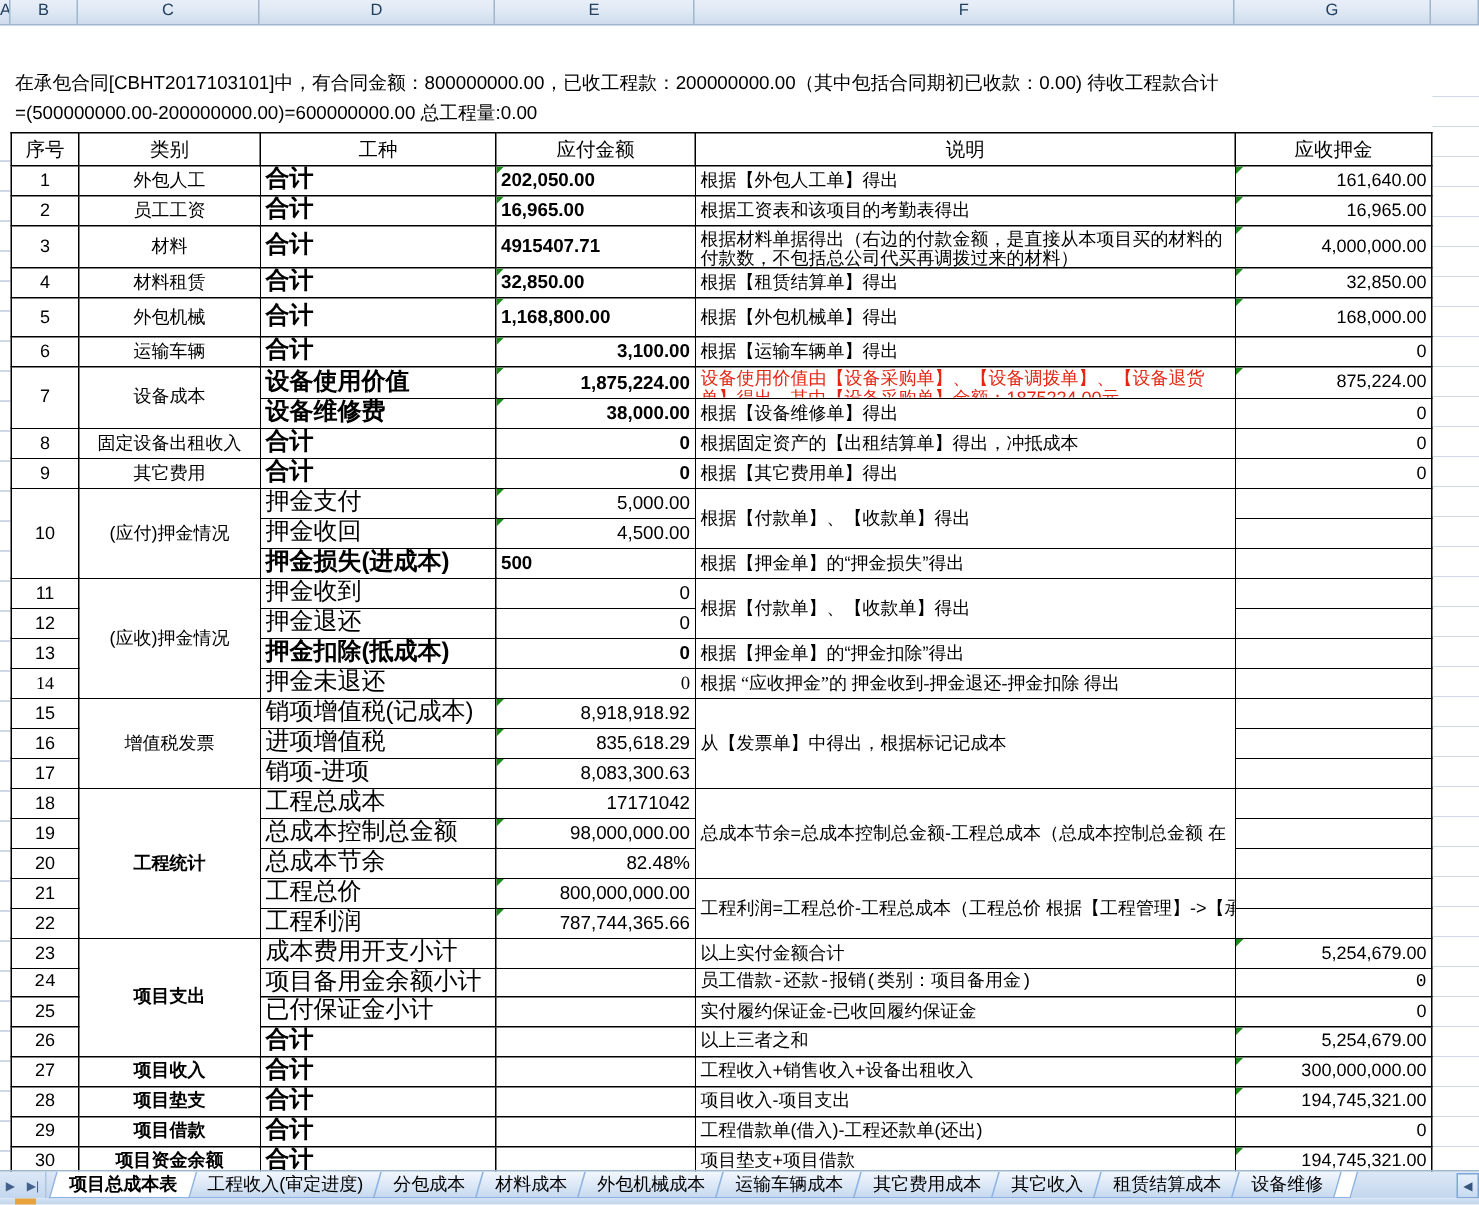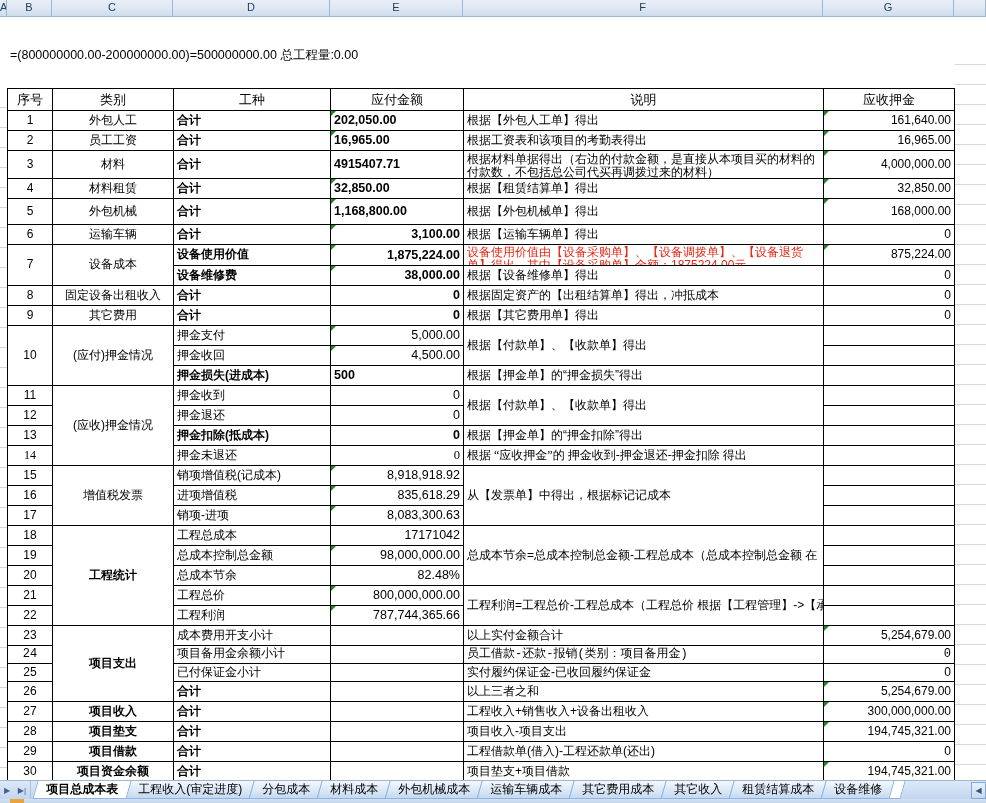--- a/index.html
+++ b/index.html
@@ -24,21 +24,21 @@
     font-size:12.5px;line-height:20px;color:#000;padding-left:3px;box-sizing:border-box;overflow:hidden;}
 
   table.cost{position:absolute;left:7px;top:88px;width:948px;table-layout:fixed;
     border-collapse:collapse;font-size:12px;color:#000;}
   table.cost th{border:1px solid #000;font-weight:normal;font-size:13px;height:21px;
     background:#fff;text-align:center;padding:0;overflow:hidden;white-space:nowrap;}
   table.cost td{border:1px solid #000;padding:0 3px;overflow:hidden;white-space:nowrap;
     vertical-align:middle;position:relative;background:#fff;line-height:1.15;}
   td.c-no{text-align:center;}
   td.c-cat{text-align:center;}
-  td.c-work{text-align:left;font-size:12px;}
+  td.c-work{text-align:left;font-size:16px;}
   td.c-pay{text-align:right;font-size:12.5px;}
   td.c-desc{text-align:left;}
   td.c-paid{text-align:right;}
   td.al{text-align:left;}
   td.b{font-weight:bold;}
   td.red{color:var(--red);}
   td.wrap{white-space:normal;line-height:15px;}
   td.vt{vertical-align:top;}
   .clip{overflow:hidden;white-space:normal;line-height:13px;padding-top:1px;}
   td.tri::before{content:"";position:absolute;left:0;top:0;width:0;height:0;
@@ -84,21 +84,22 @@
       <div class="colh" style="width: 360px;">F</div>
       <div class="colh" style="width: 131px;">G</div>
       <div class="colh" style="width: 32px;"></div>
     </div>
 
   <div class="gridsliver" style="left:0;top:88px;width:7px;height:692px;"></div>
   <div class="gridsliver" style="left:955px;top:45px;width:31px;height:735px;"></div>
 
 
   <div class="info">
-    <div>=(800000000.00-200000000.00)=500000000.00  总工程量:0.00</div>
+    <div>在承包合同[CBHT2017103101]中，有合同金额：800000000.00，已收工程款：200000000.00（其中包括合同期初已收款：0.00) 待收工程款合计</div>
+    <div>=(500000000.00-200000000.00)=600000000.00  总工程量:0.00</div>
   </div>
 
   <table class="cost">
     <colgroup>
         <col style="width: 45px;">
         <col style="width: 121px;">
         <col style="width: 157px;">
         <col style="width: 133px;">
         <col style="width: 360px;">
         <col style="width: 131px;">

